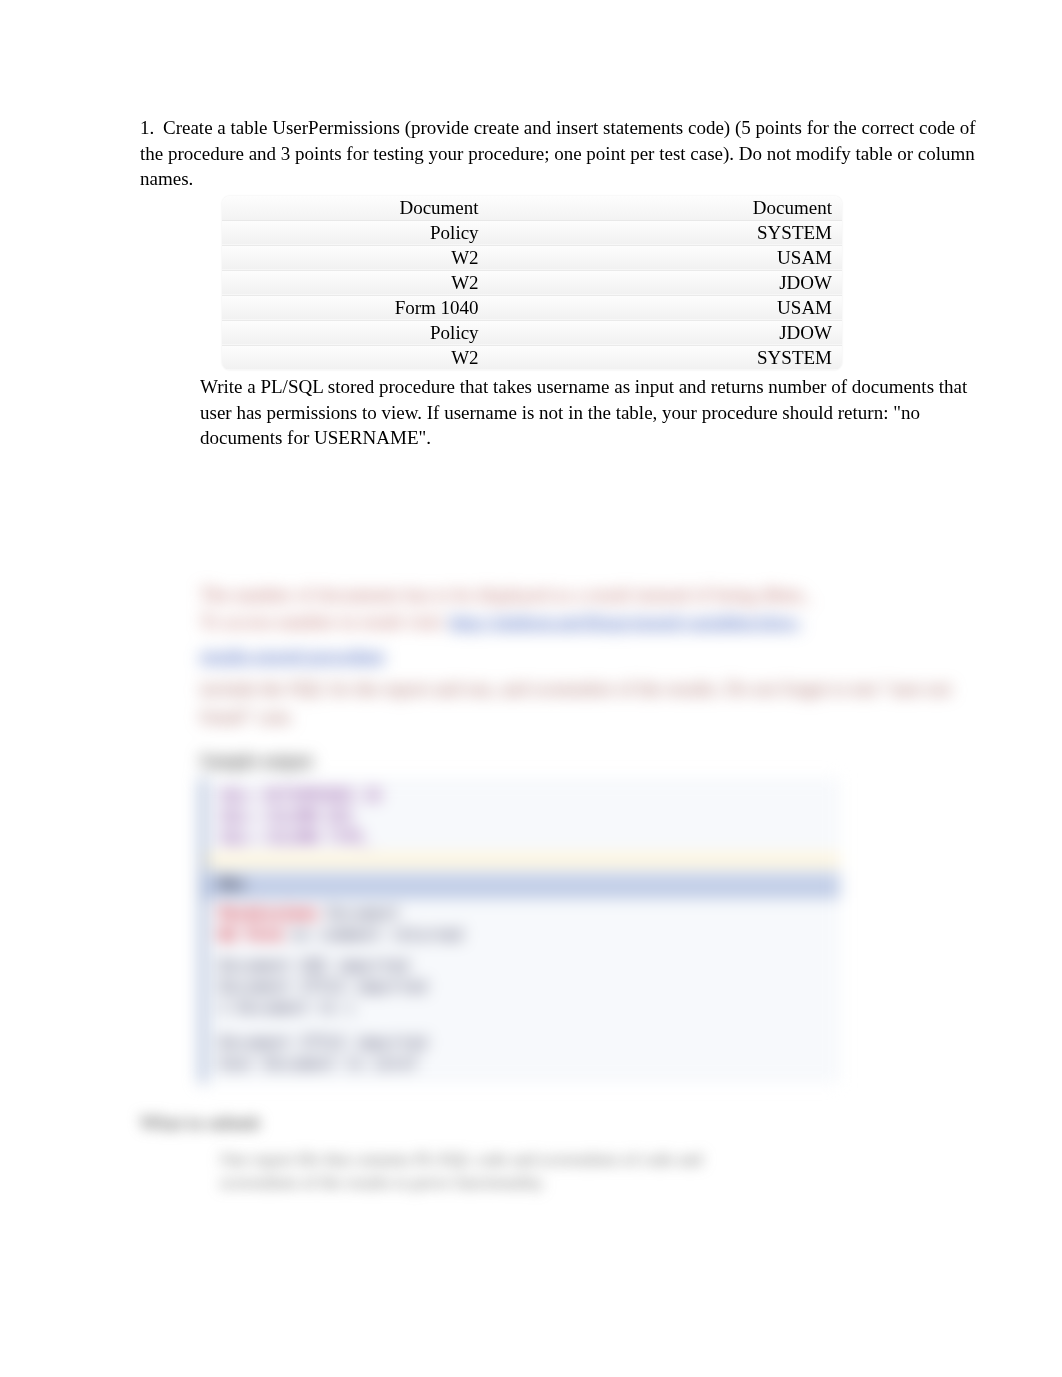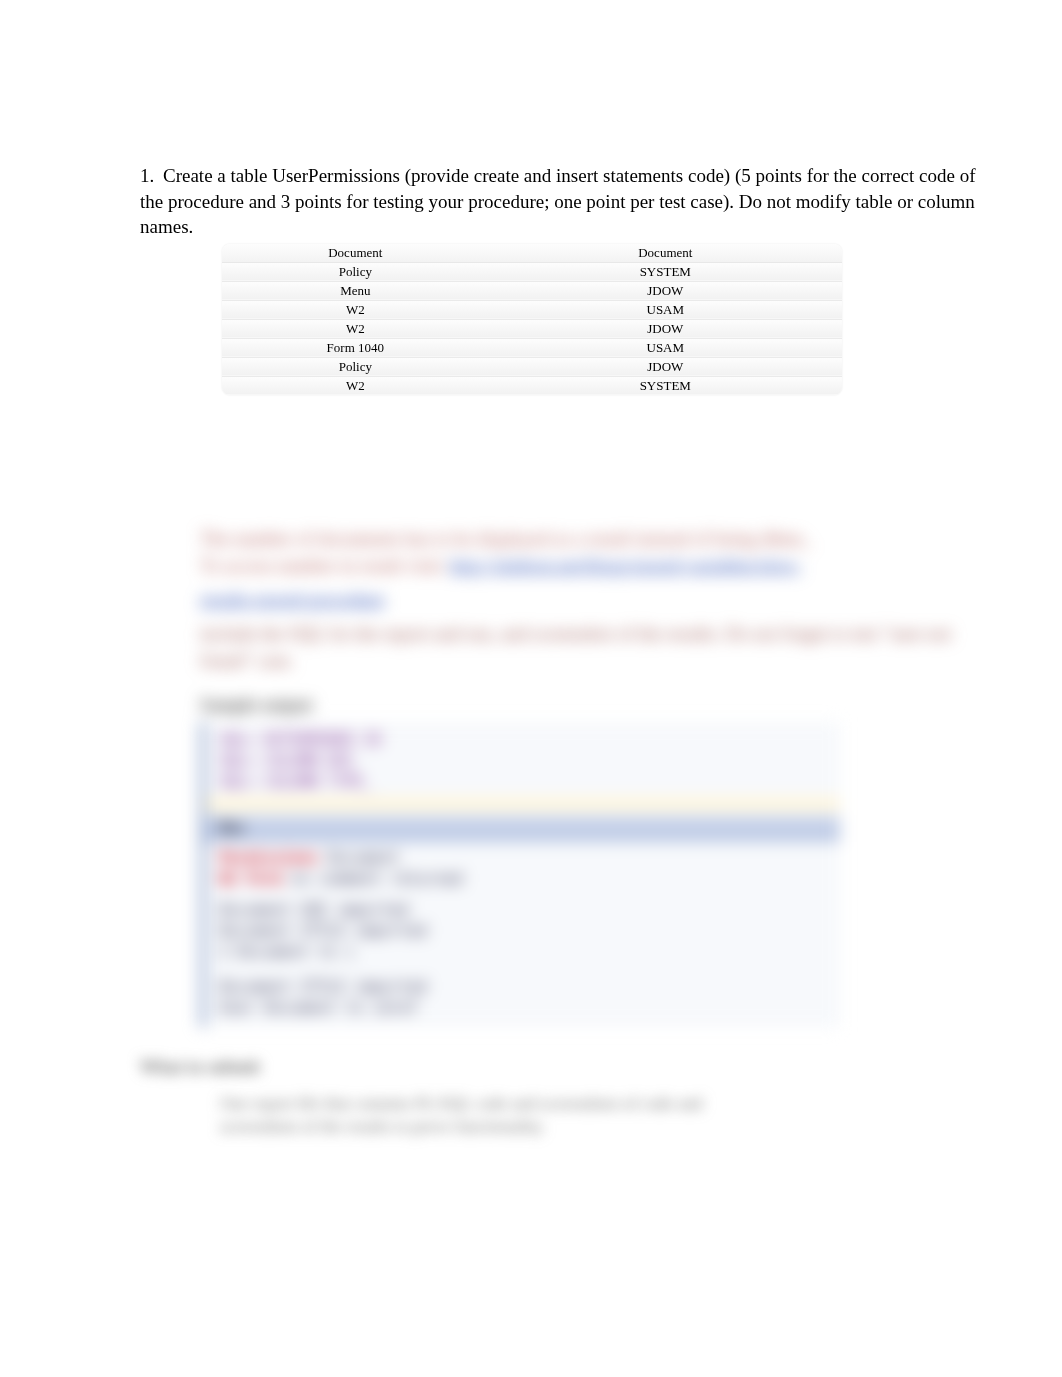--- a/index.html
+++ b/index.html
@@ -11,21 +11,20 @@
       font-family: "Times New Roman", Times, serif;
       font-size: 19px;
       color: #000;
       background: #fff;
       width: 1062px;
       height: 1377px;
       position: relative;
     }
     .content {
       padding: 115px 60px 0 140px;
-      margin-top: 48px;
     }
     .question-number {
       display: inline-block;
       vertical-align: top;
     }
     .question-body {
       margin-left: 60px;
     }
     .question-text {
       line-height: 1.35;
@@ -35,24 +34,24 @@
       width: 620px;
       border-radius: 8px;
       overflow: hidden;
       box-shadow: 0 0 2px rgba(0,0,0,0.1);
     }
     table {
       border-collapse: collapse;
       width: 100%;
     }
     table th, table td {
-      text-align: center;
+      text-align: right;
       padding: 1px 10px 1px 10px;
       font-weight: normal;
-      font-size: 13px;
+      font-size: 19px;
     }
     table th {
       background: linear-gradient(#fdfdfd, #f3f3f3);
       border-bottom: 1px solid #e8e8e8;
     }
     table tr td {
       background: linear-gradient(#fdfdfd, #f1f1f1);
       border-bottom: 1px solid #eaeaea;
     }
     table tr:last-child td {
@@ -152,24 +151,20 @@
             <th class="col-doc">Document</th>
             <th class="col-user">Document</th>
           </tr>
         </thead>
         <tbody>
           <tr>
             <td>Policy</td>
             <td>SYSTEM</td>
           </tr>
           <tr>
-            <td>Menu</td>
-            <td>JDOW</td>
-          </tr>
-          <tr>
             <td>W2</td>
             <td>USAM</td>
           </tr>
           <tr>
             <td>W2</td>
             <td>JDOW</td>
           </tr>
           <tr>
             <td>Form 1040</td>
             <td>USAM</td>
@@ -179,20 +174,21 @@
             <td>JDOW</td>
           </tr>
           <tr>
             <td>W2</td>
             <td>SYSTEM</td>
           </tr>
         </tbody>
       </table>
     </div>
 
+    <div class="post-text">Write a PL/SQL  stored procedure that takes username  as input and returns number of documents that user has permissions to view. If username  is not in the table, your procedure should return: "no documents for USERNAME".</div>
   </div>
 
   <div class="blurred-section">
     <div class="blurred-para">
       <span>The number of documents has to be displayed as a result instead of being dbms_</span><br>
       <span>To access number in result visit:</span>
       <span class="blurred-link">http://sitehost.net/blogs/stored-variables/slow-</span>
     </div>
     <div class="blurred-para">
       <span class="blurred-link">results-stored-procedure</span>

